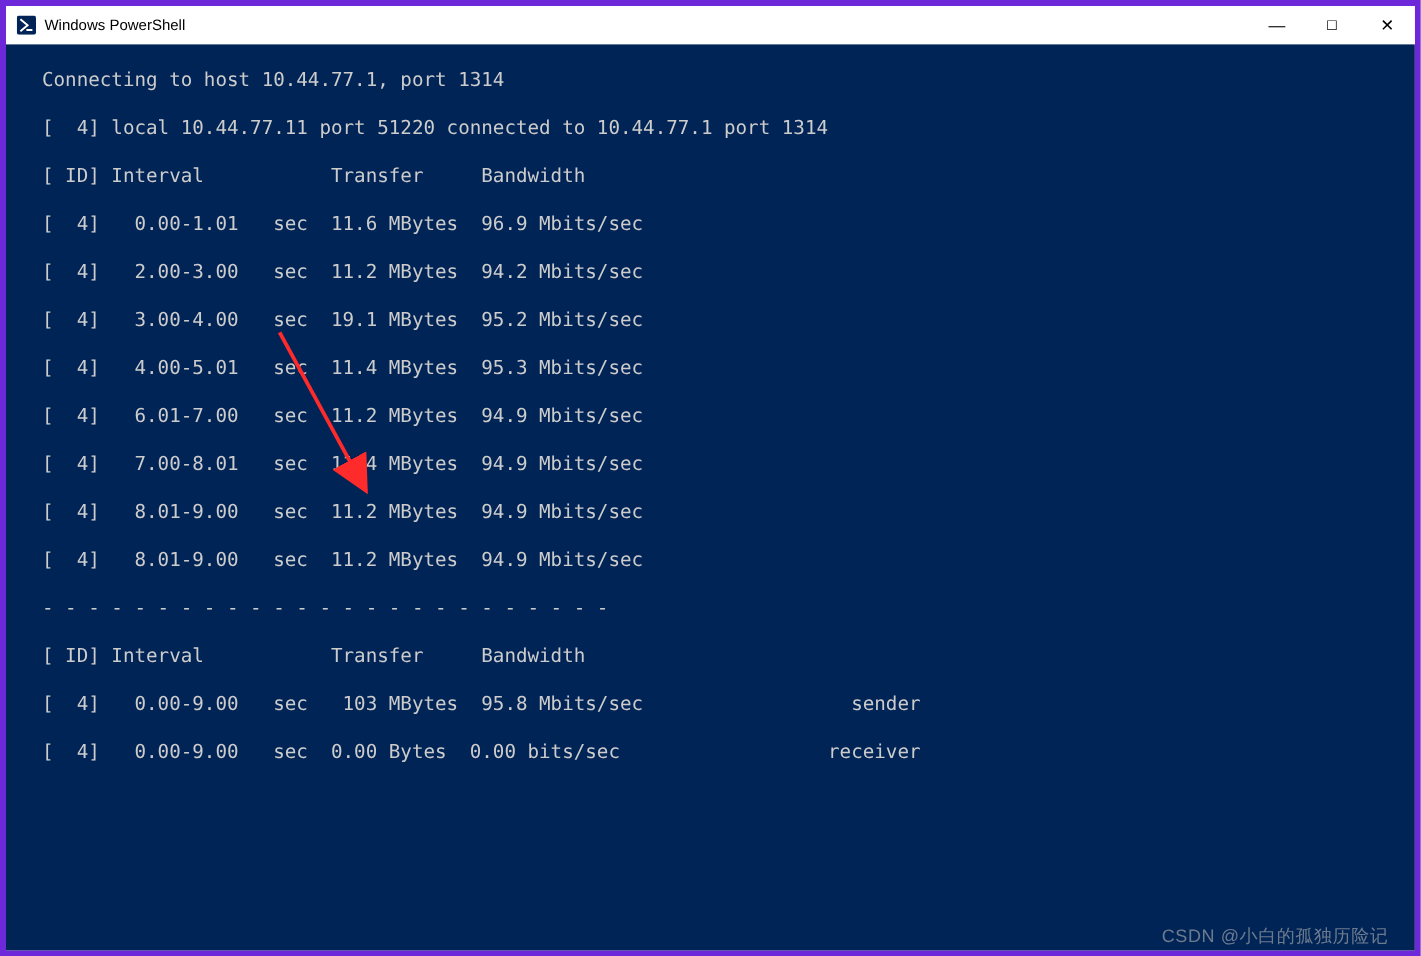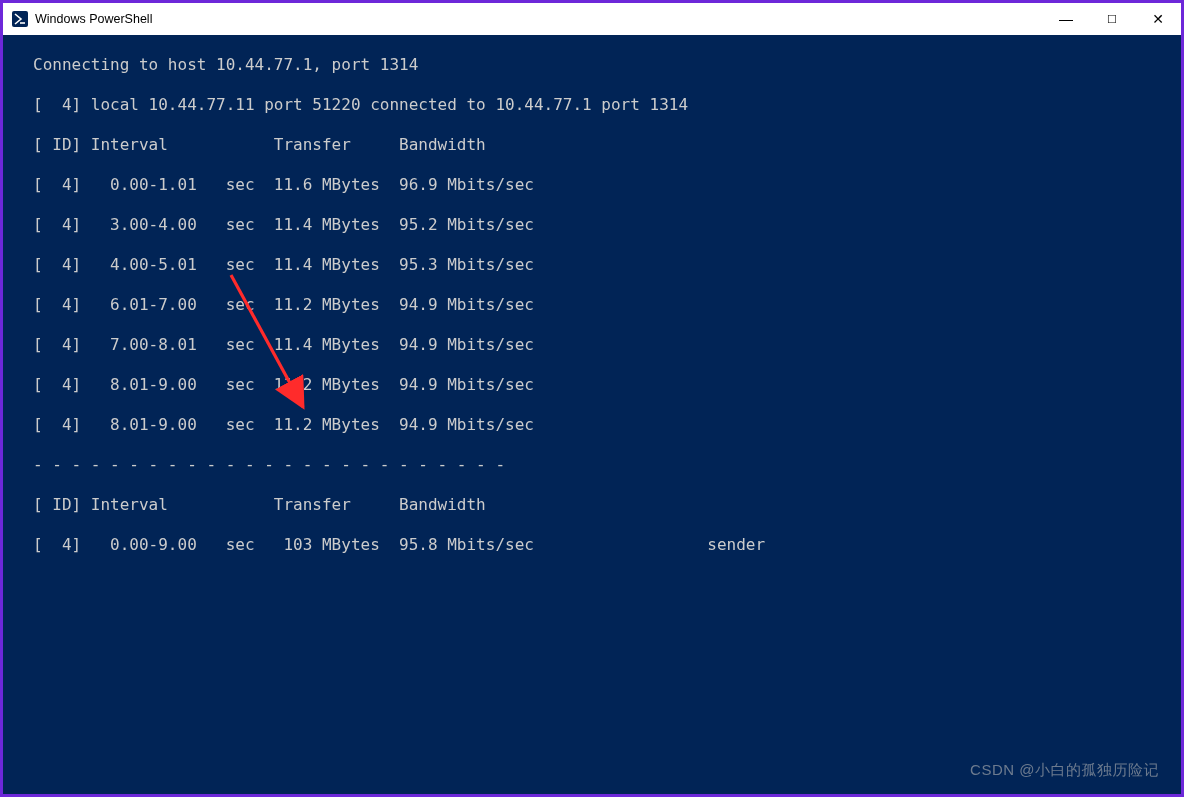--- a/index.html
+++ b/index.html
@@ -1,29 +1,29 @@
 <!DOCTYPE html>
 <html><head>
 <meta charset="utf-8">
 <style>
   html,body{margin:0;padding:0;width:1184px;height:797px;overflow:hidden;font-family:"Segoe UI",Arial,sans-serif;background:#fff;}
-  .window{width:1184px;height:797px;border:3px solid #6d28d9;box-sizing:border-box;display:flex;flex-direction:column;justify-content:flex-end;}
+  .window{width:1184px;height:797px;border:5px solid #6d28d9;box-sizing:border-box;display:flex;flex-direction:column;justify-content:flex-end;}
   .titlebar{height:32px;background:#fff;display:flex;align-items:center;position:relative;}
   .titlebar .icon{width:18px;height:18px;margin:0 6px 0 8px;display:flex;align-items:center;justify-content:center;}
   .titlebar .title{font-size:12.5px;color:#000;}
   .winbtns{position:absolute;right:0;top:0;height:32px;display:flex;}
   .winbtn{width:46px;height:32px;display:flex;align-items:center;justify-content:center;font-size:14px;color:#000;}
   .terminal{flex:1;background:#012456;position:relative;overflow:hidden;padding-left:28px;}
   .termtext{font-family:"NSimSun","SimSun","Consolas",monospace;font-size:16px;line-height:20px;color:#ccc;white-space:pre;padding:0 2px;}
   .line{height:20px;}
   .yellow{color:#f8f87a;}
   .dgray{color:#5b6f8a;}
   .prompt{color:#ccc;}
   .arrow{position:absolute;pointer-events:none;}
-  .watermark{position:absolute;right:22px;bottom:14px;color:rgba(180,180,180,0.6);font-size:15px;font-family:"Microsoft YaHei",Arial,sans-serif;letter-spacing:0.5px;}
+  .watermark{position:absolute;right:22px;bottom:2px;color:rgba(180,180,180,0.6);font-size:15px;font-family:"Microsoft YaHei",Arial,sans-serif;letter-spacing:0.5px;}
 </style>
 </head>
 <body>
 
 <div class="window">
   <div class="titlebar">
     <div class="icon">
       <svg width="16" height="16" viewBox="0 0 16 16">
         <rect x="0" y="0" width="16" height="16" rx="2" fill="#012456"></rect>
         <path d="M3 3 L9 8 L3 13" stroke="#fff" stroke-width="1.6" fill="none"></path>
@@ -43,29 +43,31 @@
         </div>
     </div>
   </div>
 
   <div class="terminal">
     <div class="termtext">
 <div class="line">Connecting to host 10.44.77.1, port 1314</div>
 <div class="line">[  4] local 10.44.77.11 port 51220 connected to 10.44.77.1 port 1314</div>
 <div class="line">[ ID] Interval           Transfer     Bandwidth</div>
 <div class="line">[  4]   0.00-1.01   sec  11.6 MBytes  96.9 Mbits/sec</div>
-<div class="line">[  4]   3.00-4.00   sec  11.4 MBytes  95.2 Mbits/sec</div>
+<div class="line">[  4]   2.00-3.00   sec  11.2 MBytes  94.2 Mbits/sec</div>
+<div class="line">[  4]   3.00-4.00   sec  19.1 MBytes  95.2 Mbits/sec</div>
 <div class="line">[  4]   4.00-5.01   sec  11.4 MBytes  95.3 Mbits/sec</div>
 <div class="line">[  4]   6.01-7.00   sec  11.2 MBytes  94.9 Mbits/sec</div>
 <div class="line">[  4]   7.00-8.01   sec  11.4 MBytes  94.9 Mbits/sec</div>
 <div class="line">[  4]   8.01-9.00   sec  11.2 MBytes  94.9 Mbits/sec</div>
 <div class="line">[  4]   8.01-9.00   sec  11.2 MBytes  94.9 Mbits/sec</div>
 <div class="line">- - - - - - - - - - - - - - - - - - - - - - - - -</div>
 <div class="line">[ ID] Interval           Transfer     Bandwidth</div>
 <div class="line">[  4]   0.00-9.00   sec   103 MBytes  95.8 Mbits/sec                  sender</div>
+<div class="line">[  4]   0.00-9.00   sec  0.00 Bytes  0.00 bits/sec                  receiver</div>
 
 
 
 
 
 
 
 
 
 

